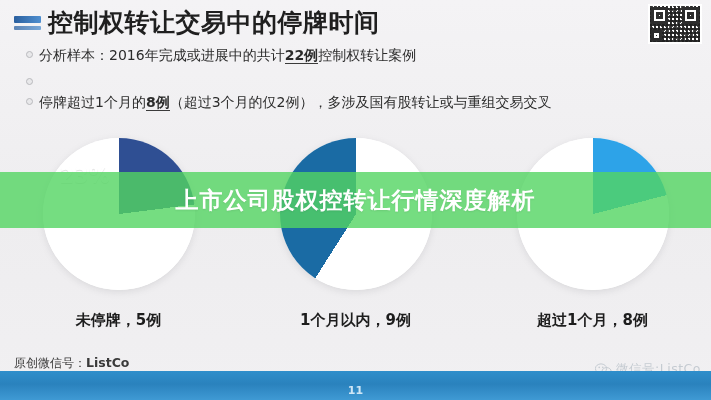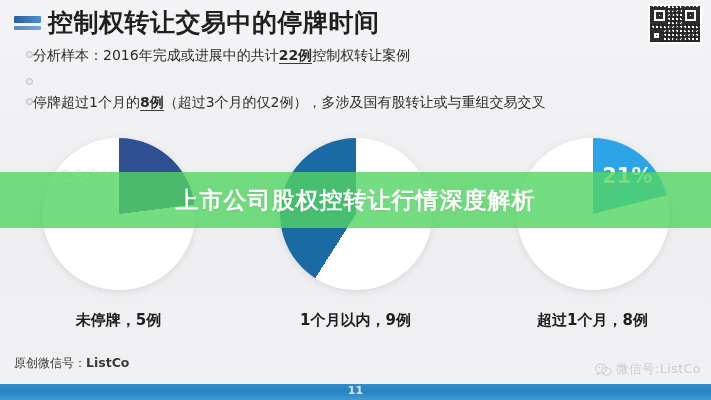--- a/index.html
+++ b/index.html
@@ -87,20 +87,21 @@
   }
 
   
   .bullets {
     position: absolute;
     top: 46px; left: 26px; right: 20px;
   }
   .bullet {
     display: flex;
     align-items: flex-start;
+    gap: 6px;
     margin-bottom: 8px;
     font-size: 14px;
     color: #2b2b2b;
     line-height: 1.35;
     white-space: nowrap;
   }
   .bullet .dot {
     flex: 0 0 auto;
     width: 7px; height: 7px;
     margin-top: 5px;
@@ -185,21 +186,21 @@
     left: 14px; bottom: 28px;
     font-size: 12px;
     color: #3a3a3a;
     white-space: nowrap;
   }
   .footer-credit b { font-weight: bold; font-size: 12.5px; }
 
   .footer-bar {
     position: absolute;
     left: 0; right: 0; bottom: 0;
-    height: 16px;
+    height: 29px;
     background: linear-gradient(180deg, #2f8ecb 0%, #2a82bd 45%, #3f9ad4 100%);
   }
   .page-num {
     position: absolute;
     left: 50%;
     transform: translateX(-50%);
     bottom: 3px;
     font-size: 11px;
     font-weight: bold;
     color: #cfe6f6;
@@ -273,21 +274,20 @@
     <div class="chart-cell">
       <div class="pie">
         <div class="slice" id="slice2" style="background: conic-gradient(rgb(255, 255, 255) 0deg, rgb(255, 255, 255) 212.4deg, rgb(26, 107, 164) 212.4deg, rgb(26, 107, 164) 360deg);"></div>
       </div>
       <div class="chart-label">1个月以内，9例</div>
     </div>
 
     <div class="chart-cell">
       <div class="pie">
         <div class="slice" id="slice3" style="background: conic-gradient(rgb(45, 163, 232) 0deg, rgb(45, 163, 232) 75.6deg, rgb(255, 255, 255) 75.6deg, rgb(255, 255, 255) 360deg);"></div>
-        <span class="pct pct-3">21%</span>
       </div>
       <div class="chart-label">超过1个月，8例</div>
     </div>
 
   </div>
 
   <div class="banner" id="banner" style="background: rgba(82, 212, 98, 0.8);">
     <span class="banner-text">上市公司股权控转让行情深度解析</span>
   </div>
 

